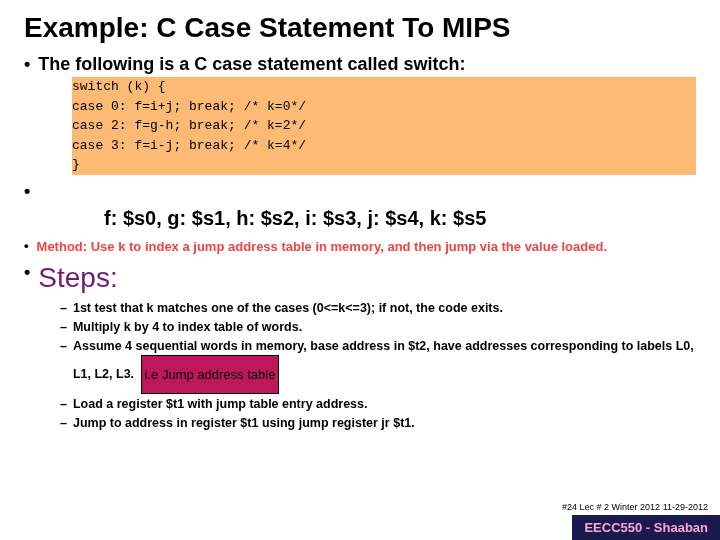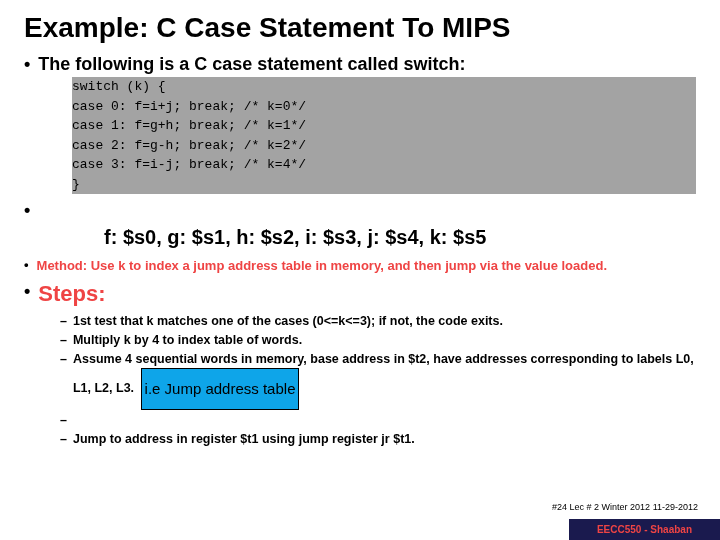--- a/index.html
+++ b/index.html
@@ -60,39 +60,39 @@
 
     .bullet-small .dot {
       margin-right: 8px;
       flex-shrink: 0;
     }
 
     .code-block {
       font-family: 'Courier New', Courier, monospace;
       font-size: 13px;
       color: #000;
-      background: #a3a3a3;
+      background: #fdba74;
       margin-left: 48px;
       margin-bottom: 6px;
       line-height: 1.5;
     }
 
     .register-mapping {
       font-size: 20px;
       font-weight: bold;
       color: #000;
       margin-left: 80px;
       margin-bottom: 6px;
       line-height: 1.4;
     }
 
     .steps-label {
-      font-size: 22px;
-      font-weight: bold;
-      color: #ef4444;
+      font-size: 28px;
+      font-weight: normal;
+      color: #701a75;
       margin-bottom: 4px;
     }
 
     .steps-list {
       margin-left: 36px;
     }
 
     .step-item {
       font-size: 12.5px;
       font-weight: bold;
@@ -105,47 +105,47 @@
 
     .step-dash {
       margin-right: 6px;
       flex-shrink: 0;
     }
 
     .inline-box {
       display: inline-block;
       border: 1.5px solid #000;
       padding: 10px 3px;
-      font-size: 15px;
+      font-size: 13px;
       font-weight: normal;
-      background: #0ea5e9;
+      background: #be185d;
       margin-left: 3px;
       vertical-align: middle;
     }
 
     .footer {
       position: absolute;
       bottom: 0;
       right: 0;
       display: flex;
       align-items: stretch;
     }
 
     .footer-badge {
       background: #1a1a4e;
-      color: #ef4444;
-      font-size: 10px;
-      font-weight: bold;
-      padding: 5px 28px;
+      color: #f9a8d4;
+      font-size: 13px;
+      font-weight: bold;
+      padding: 5px 12px;
     }
 
     .footer-ref {
       position: absolute;
       bottom: 28px;
-      right: 22px;
+      right: 12px;
       font-size: 9px;
       color: #000;
     }
 
     .method-text {
       font-size: 13px;
       font-weight: bold;
       color: #ef4444;
       line-height: 1.4;
     }
@@ -158,21 +158,20 @@
   <div class="slide-title">Example: C Case Statement To MIPS</div>
 
   <div class="bullet-section">
     <div class="bullet-large">
       <span class="dot">•</span>
       <span>The following is a C case statement called switch:</span>
     </div>
     <div class="code-block">
       <div>switch (k) {</div>
       <div>  case 0: f=i+j; break; /* k=0*/</div>
-      <div>  case 1: f=g+h; break; /* k=1*/</div>
       <div>  case 2: f=g-h; break; /* k=2*/</div>
       <div>  case 3: f=i-j; break; /* k=4*/</div>
       <div>}</div>
     </div>
   </div>
 
   <div class="bullet-section">
     <div class="bullet-large">
       <span class="dot">•</span>
     </div>
@@ -203,20 +202,21 @@
       <div class="step-item">
         <span class="step-dash">–</span>
         <span>
           Assume 4 sequential words in memory, base address in $t2, have
           addresses corresponding to labels L0, L1, L2, L3.
           <span class="inline-box">i.e Jump address table</span>
         </span>
       </div>
       <div class="step-item">
         <span class="step-dash">–</span>
+        <span>Load a register $t1 with jump table entry address.</span>
       </div>
       <div class="step-item">
         <span class="step-dash">–</span>
         <span>Jump to address in register $t1  using jump register  jr $t1.</span>
       </div>
     </div>
   </div>
 
   <div class="footer">
     <div class="footer-badge">EECC550 - Shaaban</div>

